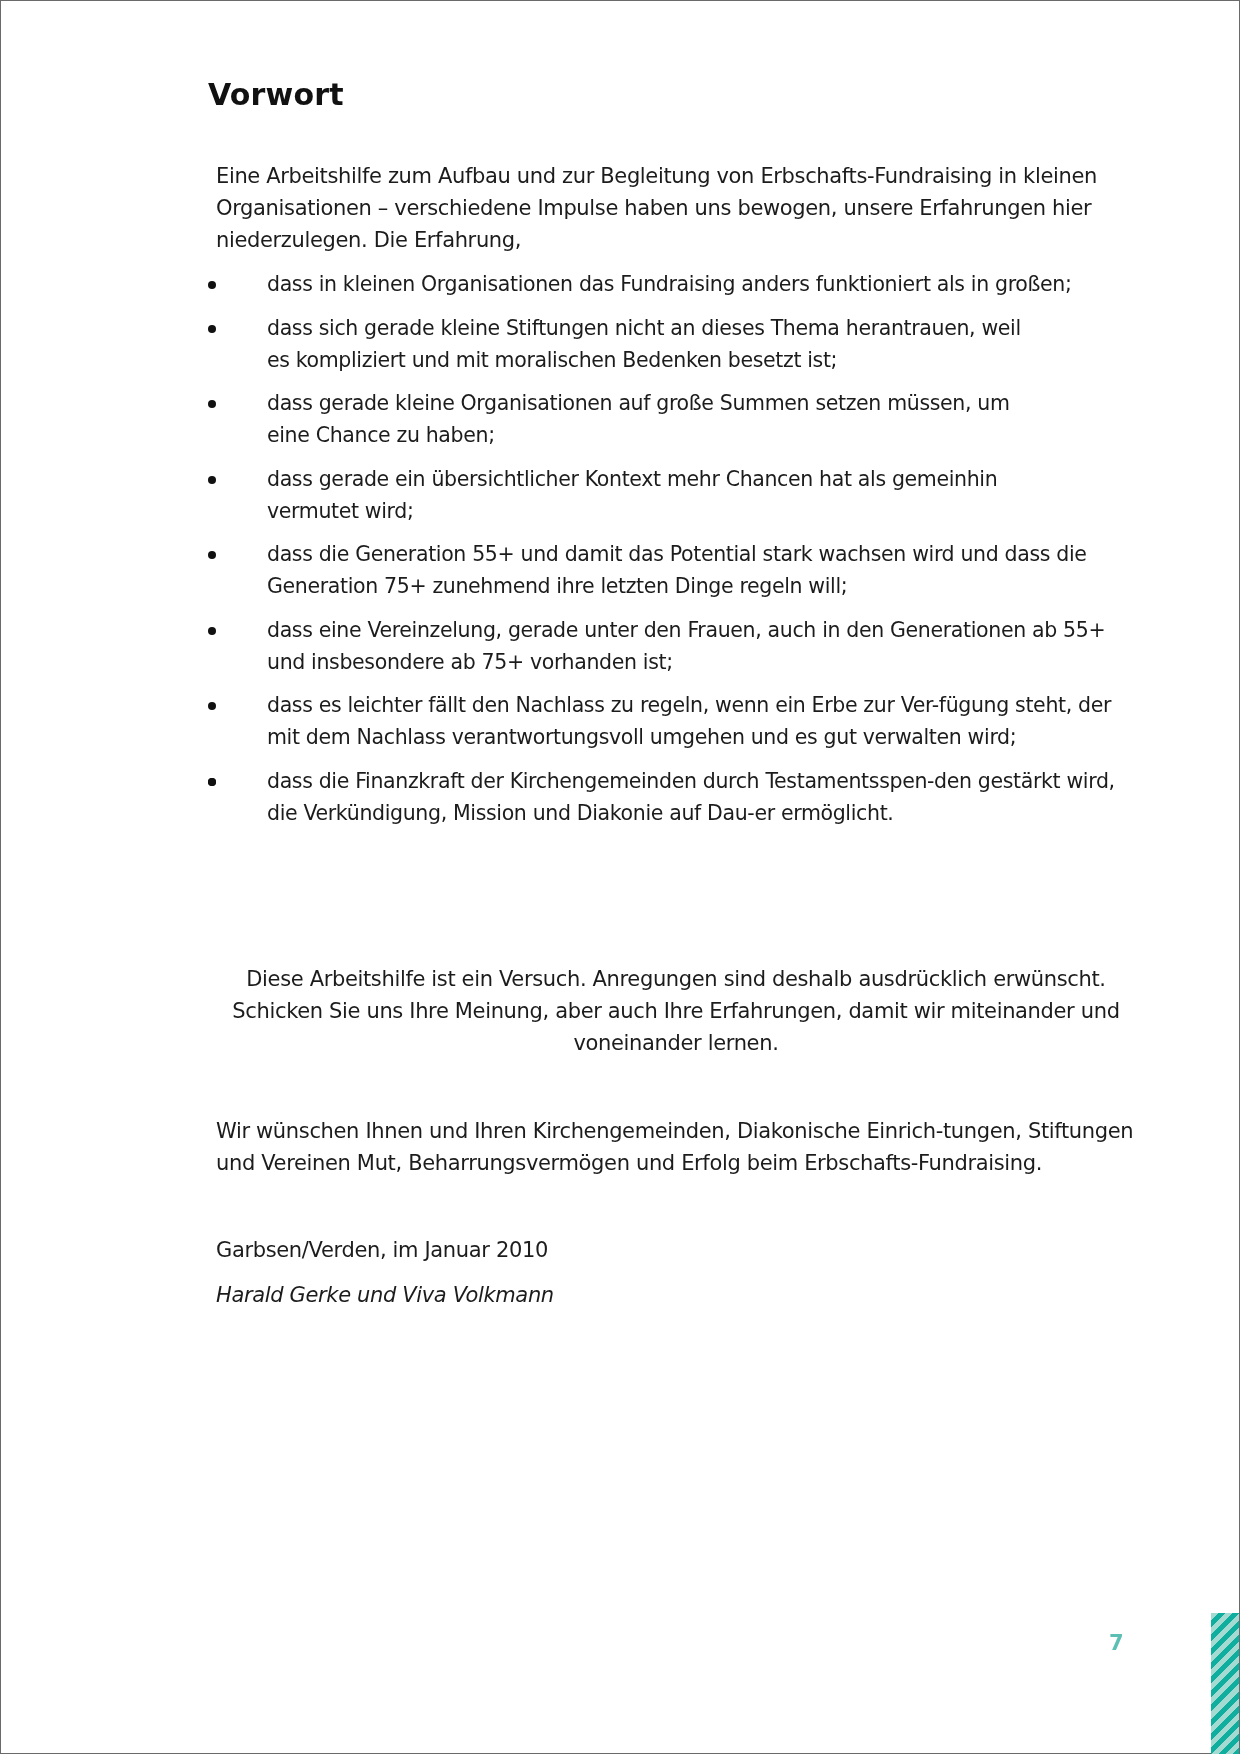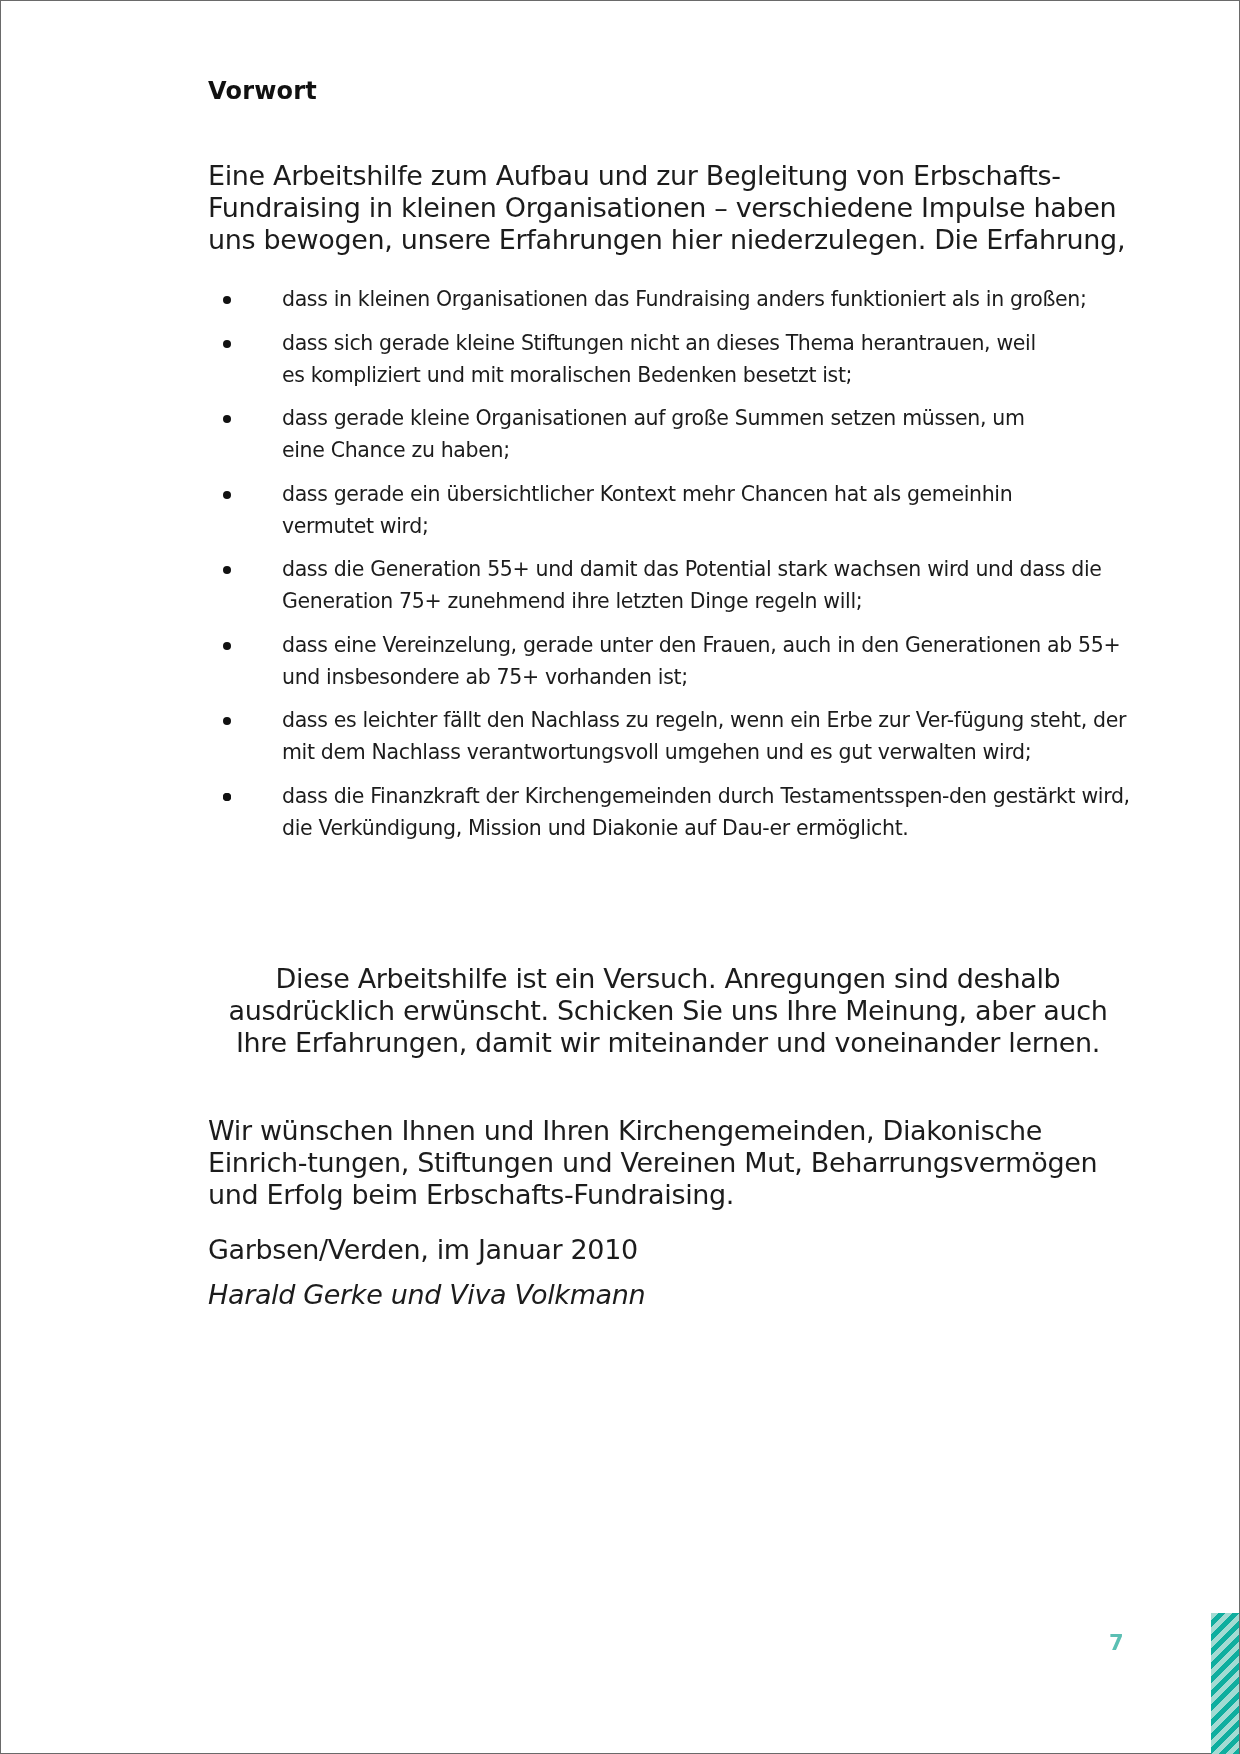--- a/index.html
+++ b/index.html
@@ -1,23 +1,23 @@
 <!DOCTYPE html>
 <html><head>
 <meta charset="utf-8">
 <style>
   html, body { margin:0; padding:0; }
   body { width:1240px; height:1754px; background:#fff; position:relative; overflow:hidden;
          font-family:"DejaVu Sans", sans-serif; color:#1c1c1c; }
   .page { position:absolute; left:0; top:0; width:1238px; height:1752px; border:1px solid #6a6a6a; }
   .content { position:absolute; left:207px; top:0; width:920px; }
-  .heading { position:absolute; top:76px; left:0; font-size:24px; font-weight:bold; color:#111; letter-spacing:0.2px; }
-  .block { position:absolute; left:0; width:920px; font-size:27px; line-height:32px; letter-spacing:-0.35px; }
+  .heading { position:absolute; top:76px; left:0; font-size:30px; font-weight:bold; color:#111; letter-spacing:0.2px; }
+  .block { position:absolute; left:8px; width:920px; font-size:21px; line-height:32px; letter-spacing:-0.35px; }
   .p1 { top:159px; }
-  .list { position:absolute; left:0; top:267px; width:920px; margin:15px; padding:0; list-style:none;
+  .list { position:absolute; left:0; top:267px; width:920px; margin:0; padding:0; list-style:none;
           font-size:20.5px; line-height:32px; letter-spacing:-0.35px; }
   .list li { position:relative; padding-left:59px; margin-bottom:11.5px; }
   .list li .dot { position:absolute; left:0; top:13px; width:8px; height:8px; border-radius:50%; background:#111; }
   .p2 { top:962px;text-align:center; }
   .p3 { top:1114px; }
   .date { top:1233px; }
   .names { top:1278px;font-style:italic; }
   .pageno { position:absolute; left:1108px; top:1630px; font-size:21px; font-weight:bold; color:#5bbfb3; }
   .stripe { position:absolute; left:1210px; top:1612px; width:28px; height:141px;
             background: repeating-linear-gradient(135deg, #a3dbd3 0px, #a3dbd3 5px, #0fae9f 5px, #0fae9f 10px); }

